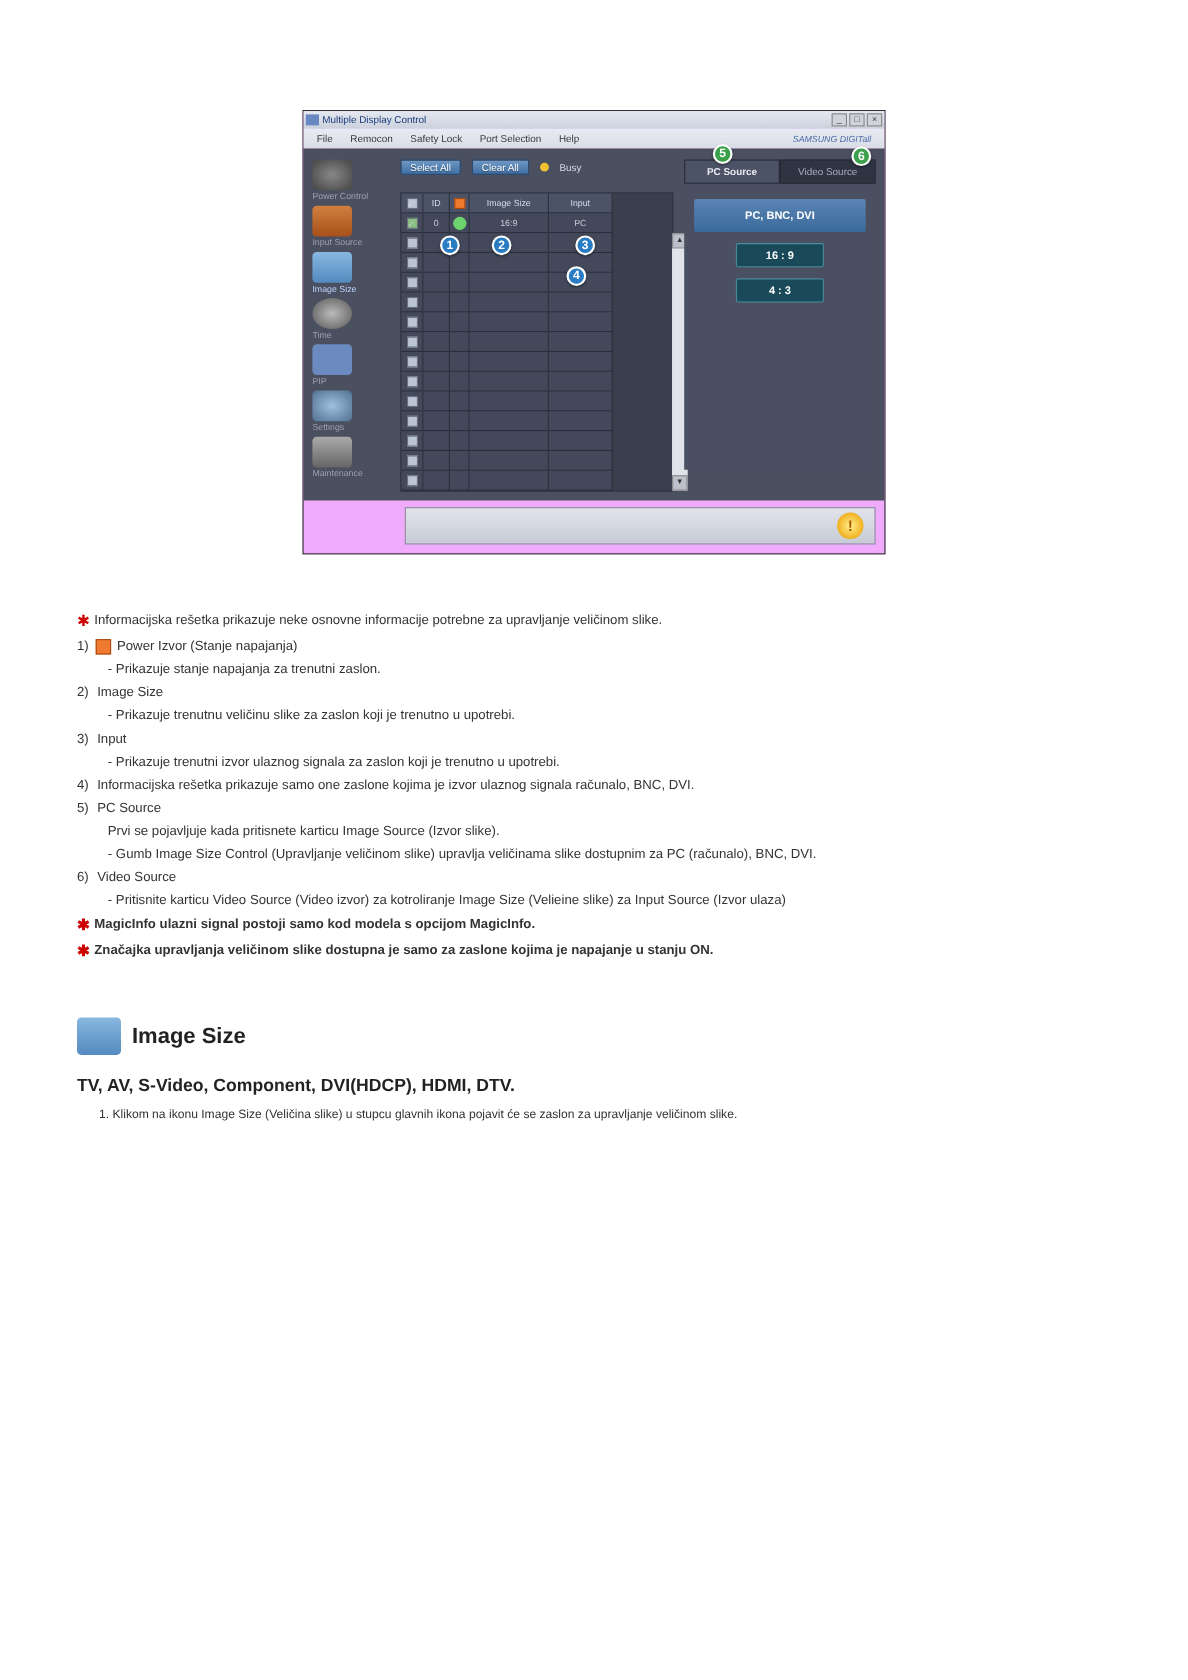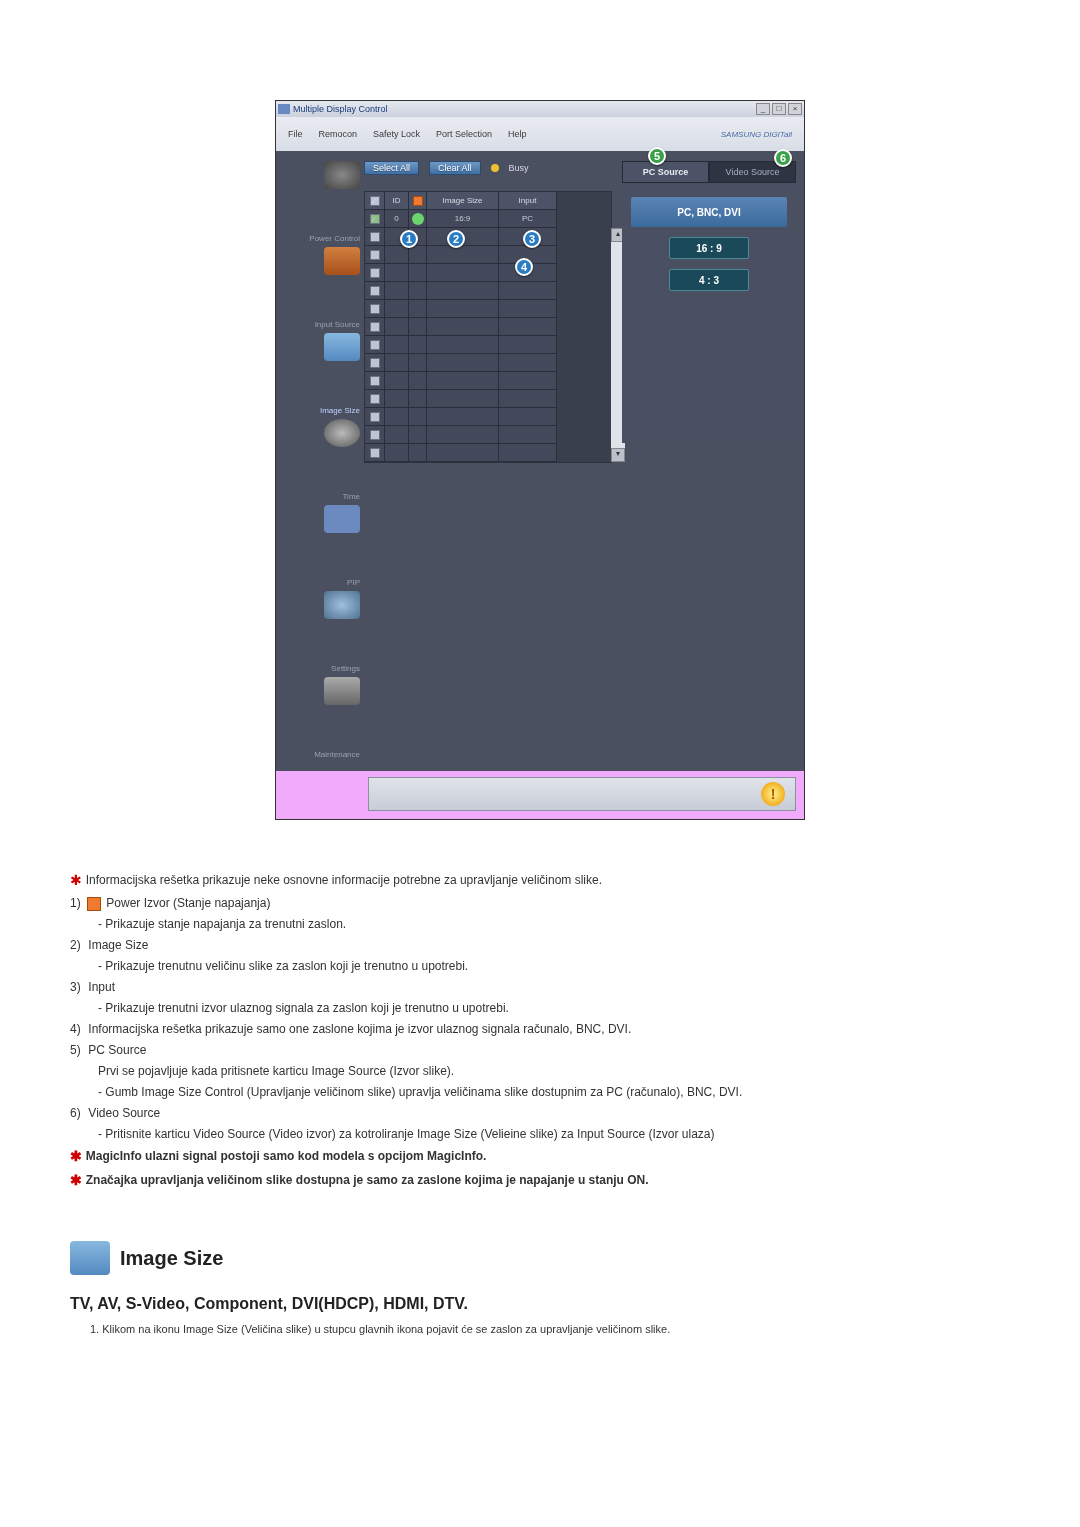--- a/index.html
+++ b/index.html
@@ -47,21 +47,21 @@
       width: 14px;
       height: 12px;
       background: #d0d3da;
       border: 1px solid #888;
       font-size: 8px;
       line-height: 10px;
       text-align: center;
     }
     .menubar {
       background: linear-gradient(#e8ebf1, #d9dde6);
-      height: 34px;
+      height: 18px;
       display: flex;
       align-items: center;
       padding-left: 4px;
       font-size: 9px;
       color: #3a3a3a;
       gap: 0;
     }
     .menubar span {
       padding: 2px 8px;
     }
@@ -81,23 +81,22 @@
       width: 76px;
       display: flex;
       flex-direction: column;
       align-items: center;
       gap: 0;
     }
     .sb-item {
       width: 76px;
       display: flex;
       flex-direction: column;
-      align-items: flex-end;
+      align-items: flex-start;
       padding-bottom: 4px;
-      gap: 44px;
     }
     .sb-icon {
       width: 36px;
       height: 28px;
       border-radius: 4px;
       margin-bottom: 1px;
     }
     .sb-label {
       font-size: 8px;
       color: #9aa0b0;

